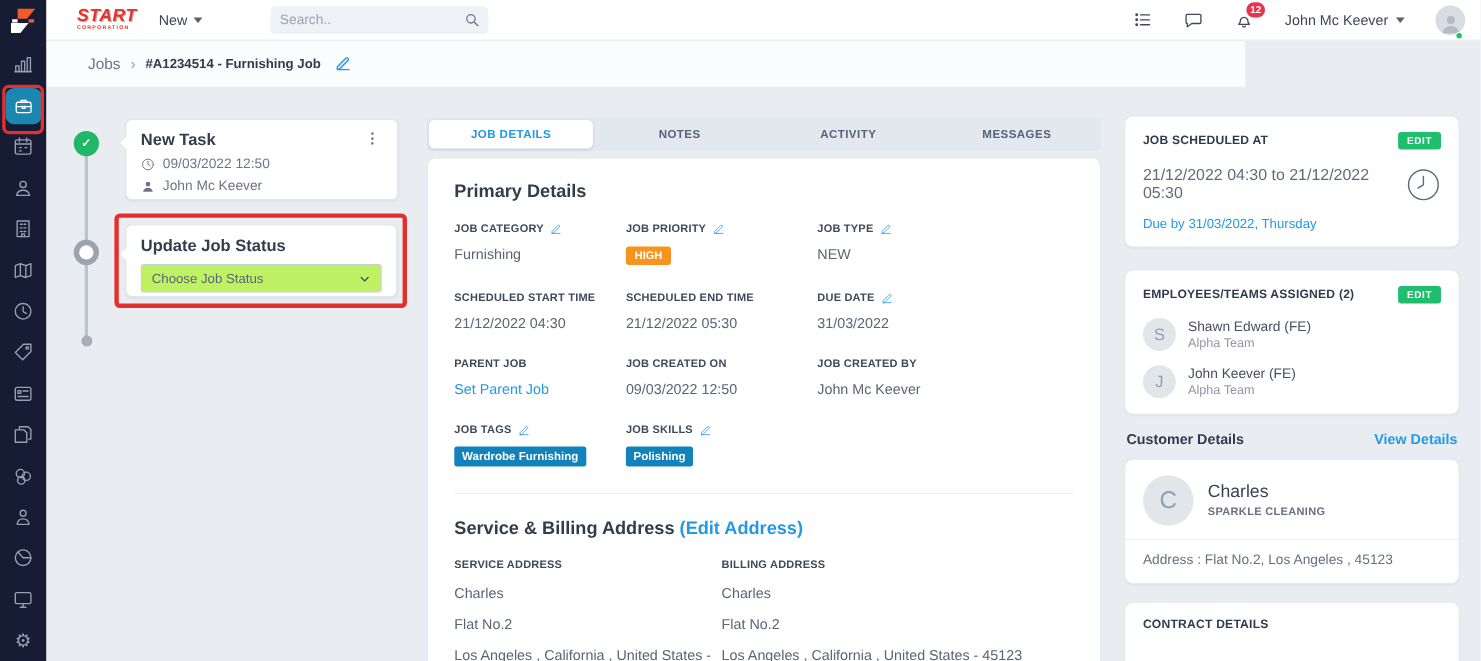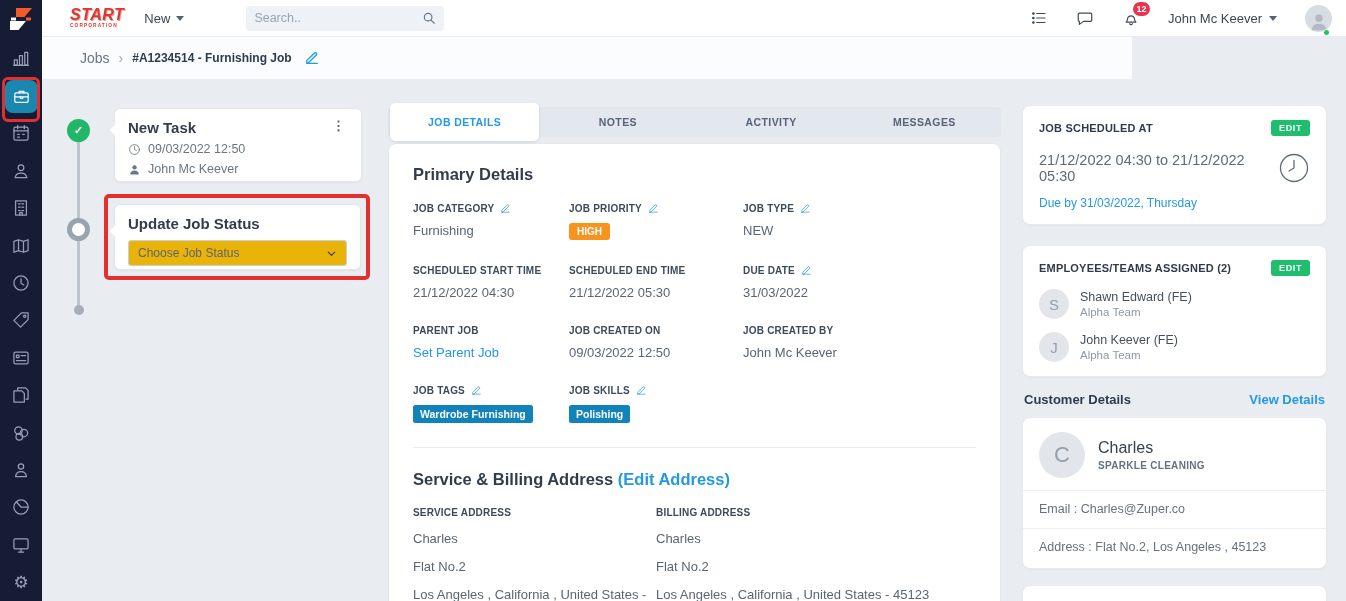--- a/index.html
+++ b/index.html
@@ -59,26 +59,26 @@
   .tl-card::before { content:""; position:absolute; left:-5px; width:9px; height:9px; background:#fff; border-left:1px solid #e3e7ec; border-bottom:1px solid #e3e7ec; transform:rotate(45deg); }
   .tl-card1 { left:114px; top:108px; width:248px; height:74px; padding:10px 13px; }
   .tl-card1::before { top:16px; }
   .tl-card2 { left:114px; top:204px; width:247px; height:66px; padding:10px 13px; }
   .tl-card2::before { top:21px; }
   .tl-title-row { display:flex; align-items:flex-start; justify-content:space-between; }
   .tl-title { font-size:15px; font-weight:600; color:#323d4c; }
   .kebab { color:#5c6672; font-size:13px; font-weight:bold; cursor:pointer; padding:0 3px; line-height:1; }
   .tl-meta { display:flex; align-items:center; gap:7px; margin-top:6px; font-size:12.5px; color:#6b7685; }
   .tl-meta svg { stroke:#6b7685; fill:none; stroke-width:1.6; stroke-linecap:round; }
-  .fake-select { margin-top:8px; height:26px; border:1px solid #c9d0d8; border-radius:3px; display:flex; align-items:center; justify-content:space-between; padding:0 9px; font-size:12px; color:#5a6574; cursor:pointer; background:#eab308; }
+  .fake-select { margin-top:8px; height:26px; border:1px solid #c9d0d8; border-radius:3px; display:flex; align-items:center; justify-content:space-between; padding:0 9px; font-size:12px; color:#5a6574; cursor:pointer; background:#bef264; }
   .fake-select svg { stroke:#2e3b4e; fill:none; stroke-width:2.4; stroke-linecap:round; stroke-linejoin:round; }
 
   
   .tabstrip { position:absolute; left:388px; top:107px; width:613px; height:30px; background:#e3e8ee; border-radius:4px; display:flex; align-items:center; z-index:4; }
-  .tab { flex:1; height:38px; margin:2px; display:flex; align-items:center; justify-content:center; font-size:10.5px; font-weight:bold; letter-spacing:.4px; color:#57637a; cursor:pointer; border-radius:5px; }
+  .tab { flex:1; height:26px; margin:2px; display:flex; align-items:center; justify-content:center; font-size:10.5px; font-weight:bold; letter-spacing:.4px; color:#57637a; cursor:pointer; border-radius:5px; }
   .tab.active { background:#fff; color:#2499e3; box-shadow:0 1px 3px rgba(16,30,54,.12); }
   .main-card { position:absolute; left:388px; top:143px; width:613px; height:900px; background:#fff; border:1px solid #e4e8ed; border-radius:8px; padding:21px 24px; z-index:3; }
   .h-section { font-size:16.5px; font-weight:bold; color:#323d4c; }
   .pd-grid { margin-top:19px; display:grid; grid-template-columns:156px 174px auto; row-gap:25px; }
   .fld-label { display:flex; align-items:center; gap:6px; font-size:10px; font-weight:bold; color:#3d4a5a; letter-spacing:.2px; }
   .fld-value { margin-top:9px; font-size:13px; color:#5a6574; }
   .edit-pencil { cursor:pointer; }
   .edit-pencil svg { stroke:#2499e3; fill:none; stroke-width:1.6; stroke-linecap:round; stroke-linejoin:round; }
   .badge-high { display:inline-block; background:#f7941d; color:#fff; font-size:10px; font-weight:bold; padding:3px 8px; border-radius:3px; }
   .badge-tag { display:inline-block; background:#1182ba; color:#fff; font-size:10.5px; font-weight:bold; padding:3px 7px; border-radius:2.5px; }
@@ -510,21 +510,20 @@
   </div>
 
   <div class="rcard">
     <div class="cust-top">
       <span class="avatar-big">C</span>
       <span>
         <div class="cust-name">Charles</div>
         <div class="cust-company">SPARKLE CLEANING</div>
       </span>
     </div>
-    <div class="cust-line">Email : Charles@Zuper.co</div>
     <div class="cust-line">Address : Flat No.2, Los Angeles , 45123</div>
   </div>
 
   <div class="rcard contract-card">
     <div class="rcard-label">CONTRACT DETAILS</div>
 
   </div>
 
 </div>
 

